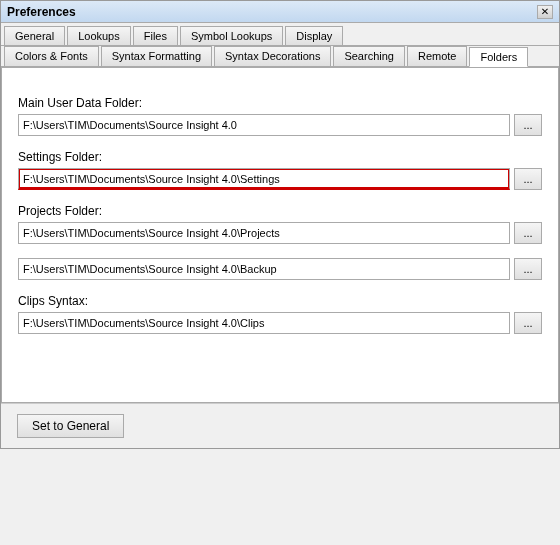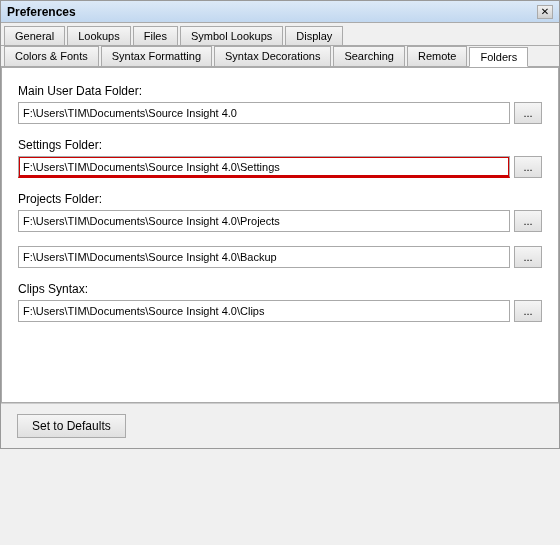--- a/index.html
+++ b/index.html
@@ -74,21 +74,21 @@
       background: #ffffff;
       border-bottom: 1px solid #fff;
       font-weight: normal;
       position: relative;
       bottom: -1px;
       z-index: 1;
     }
     .content {
       flex: 1;
       background: #fff;
-      padding: 16px 16px;
+      padding: 28px 16px;
       border: 1px solid #aaa;
       border-top: none;
       overflow-y: auto;
     }
     .folder-section {
       margin-bottom: 14px;
     }
     .folder-label {
       display: block;
       margin-bottom: 4px;
@@ -204,15 +204,15 @@
       <span class="folder-label">Clips Syntax:</span>
       <div class="folder-row">
         <input class="folder-input" type="text" value="F:\Users\TIM\Documents\Source Insight 4.0\Clips" style="">
         <button class="browse-btn">...</button>
       </div>
     </div>
 
   </div>
 
   <div class="bottom-bar">
-    <button class="defaults-btn">Set to Defaults</button>
+    <button class="defaults-btn">Set to General</button>
   </div>
 </div>
 
 </body></html>

